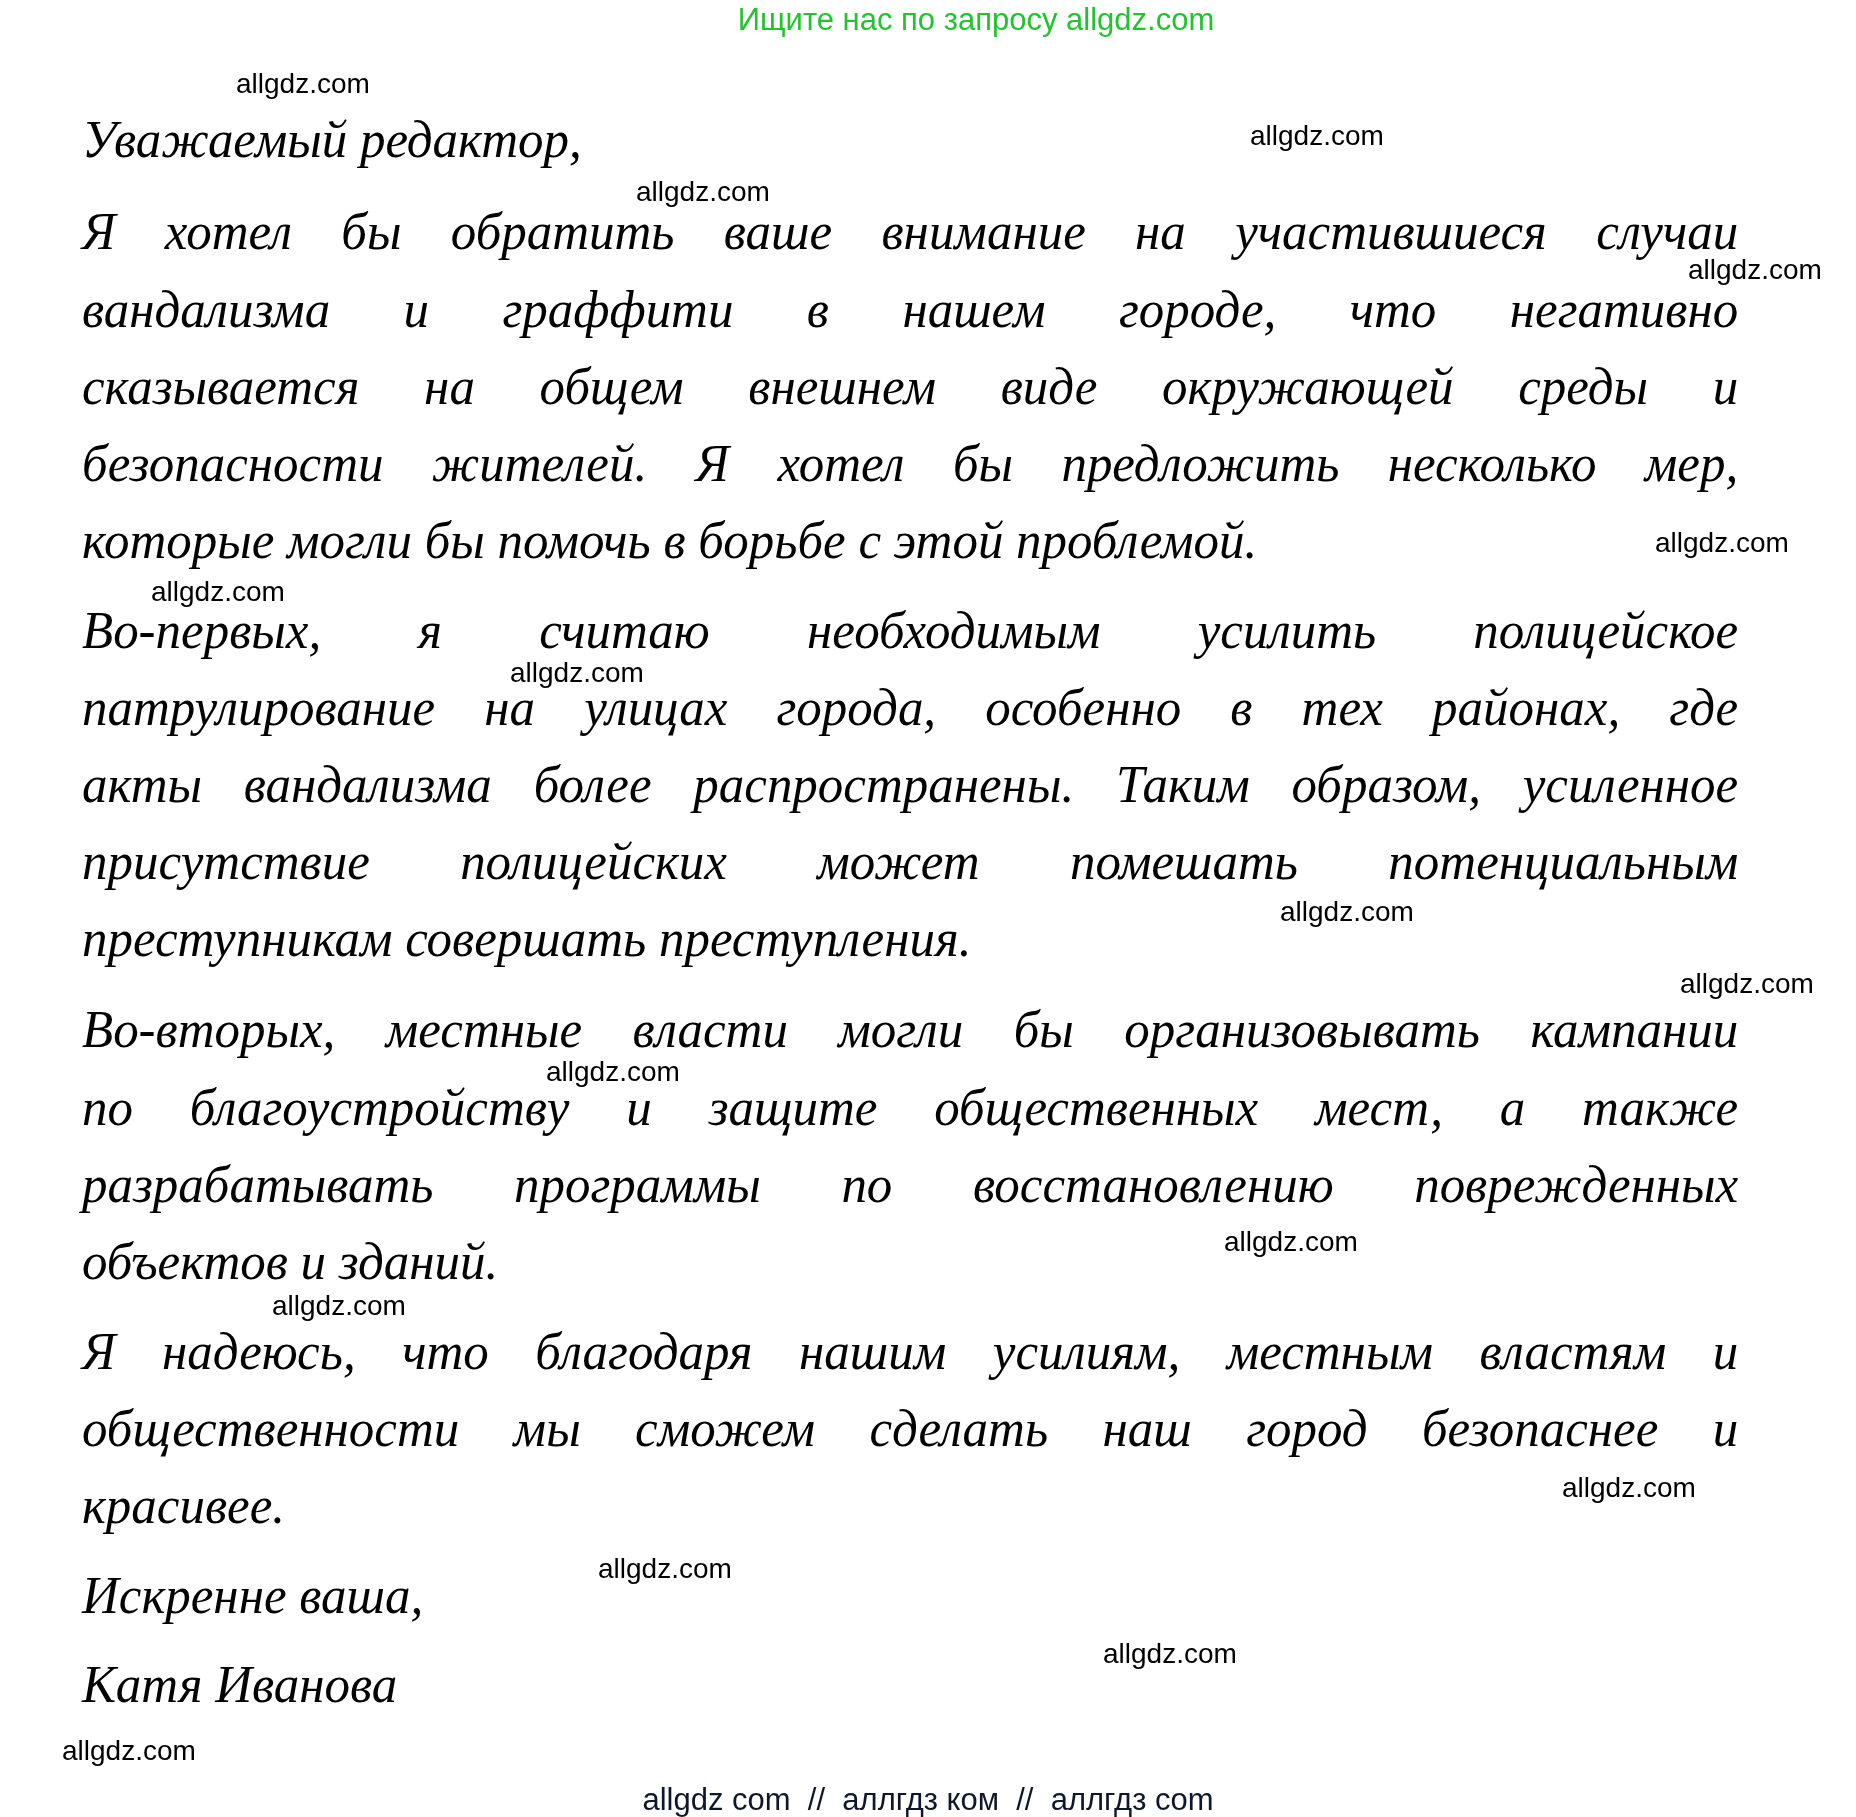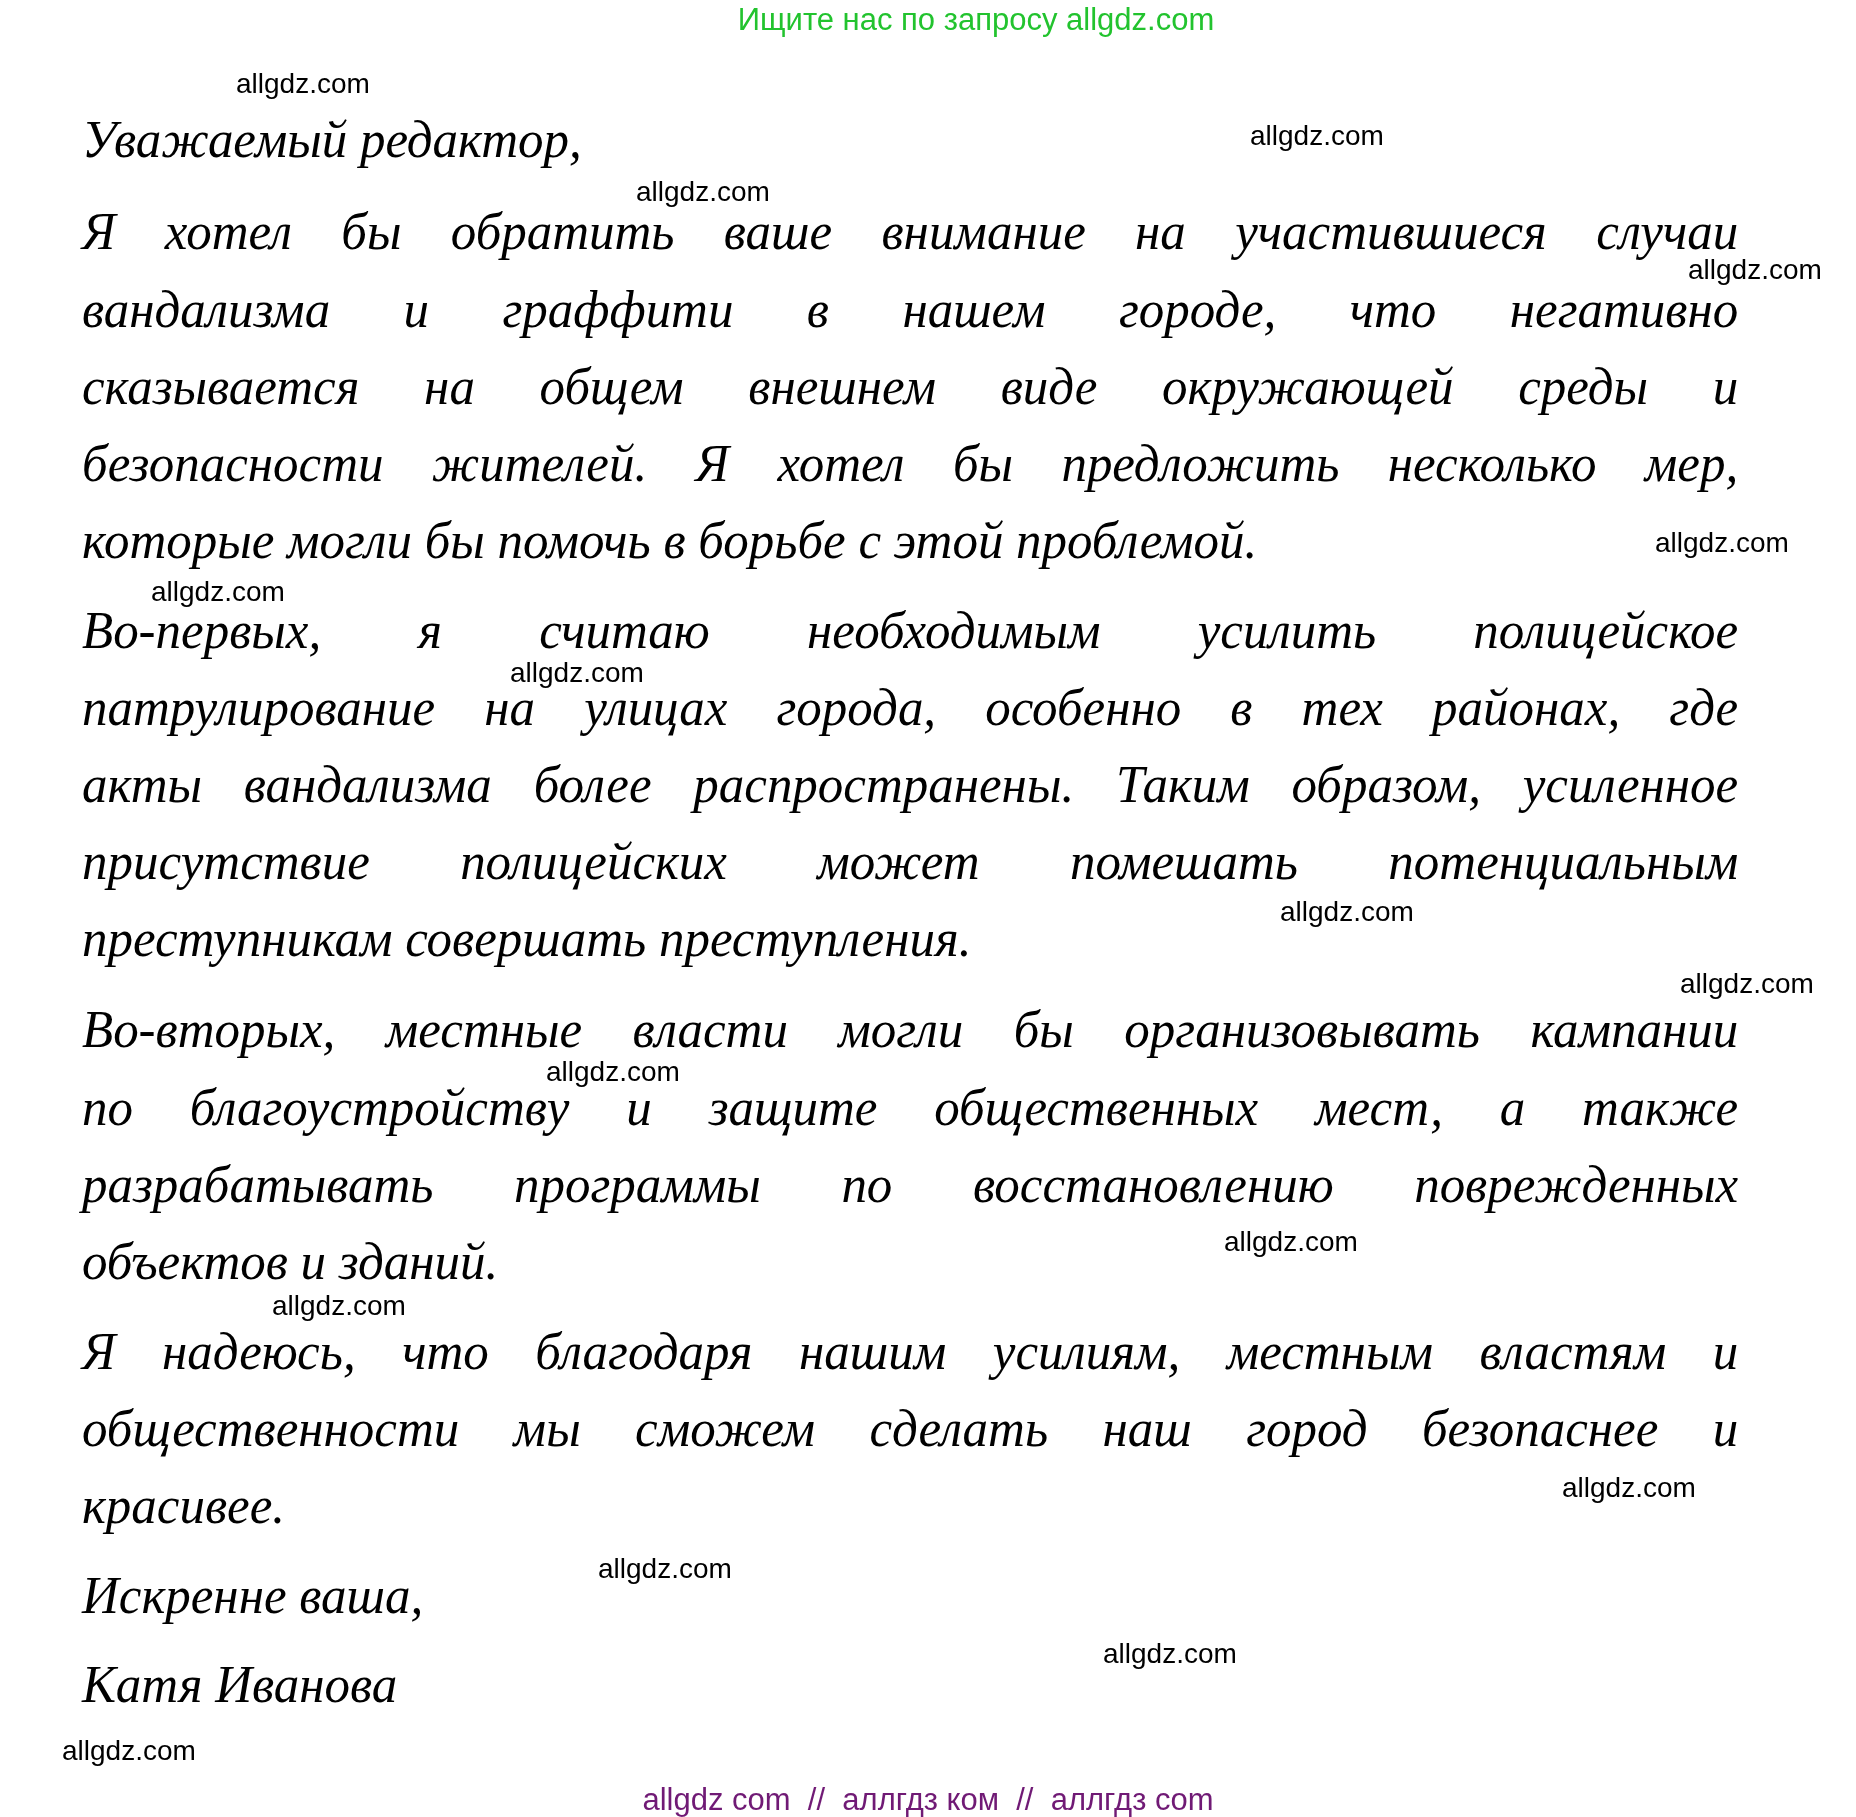--- a/index.html
+++ b/index.html
@@ -17,21 +17,21 @@
       transform: scaleX(0.98); transform-origin: left top;
     }
     .justify { text-align: justify; text-align-last: justify; }
     .left { text-align: left; }
     .wm {
       position: absolute; font-family: "Liberation Sans", sans-serif; font-size: 28px;
       color: #000000; line-height: 32px; white-space: nowrap;
     }
     .footer {
       position: absolute; top: 1782px; left: 0; width: 1856px; text-align: center;
-      font-family: "Liberation Sans", sans-serif; font-size: 31px; color: #701a75;
+      font-family: "Liberation Sans", sans-serif; font-size: 31px; color: #0f172a;
       line-height: 36px; white-space: pre;
     }
   </style>
 </head>
 <body>
 
 <div class="header">Ищите нас по запросу allgdz.com</div>
 
 <div>
   <div class="letter-line left" style="top:110px;">Уважаемый редактор,</div>

